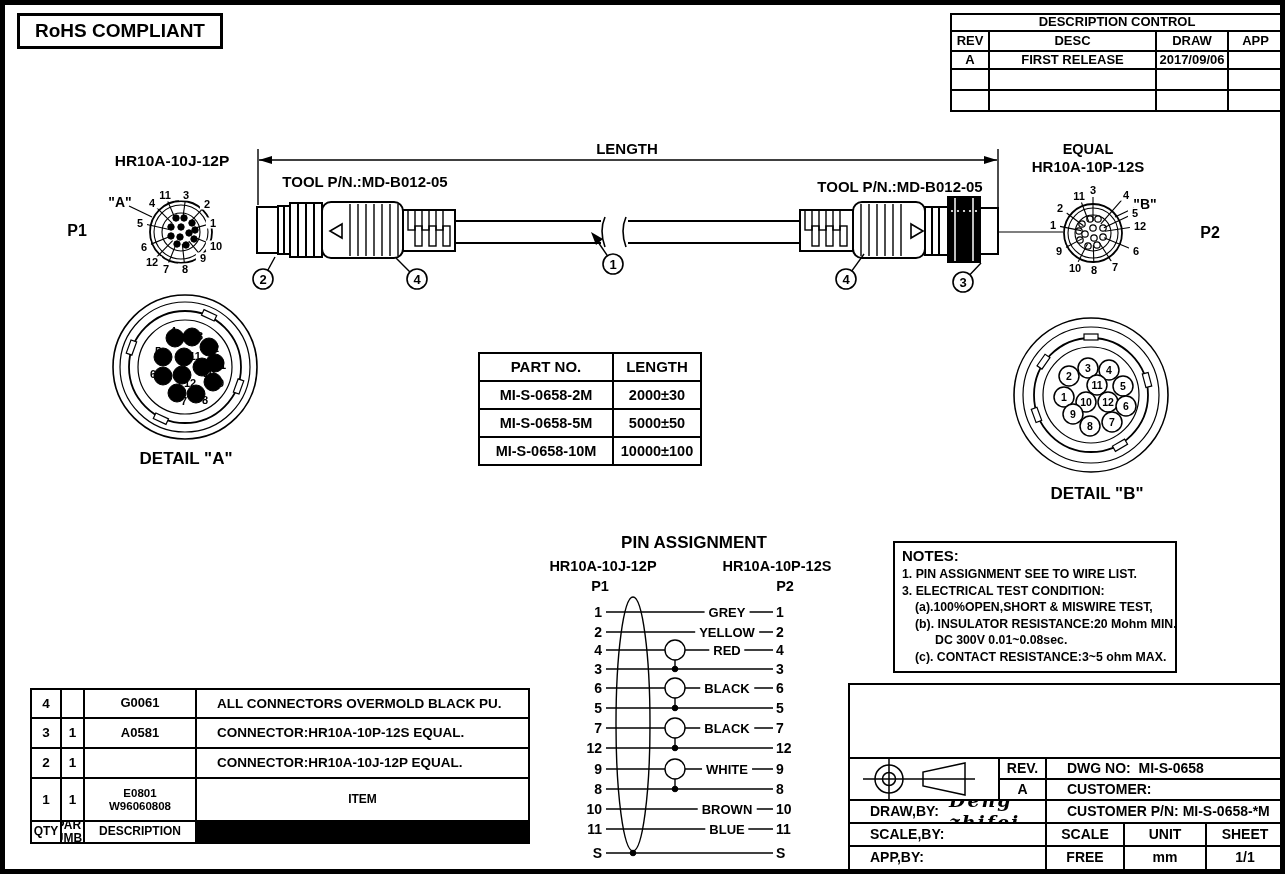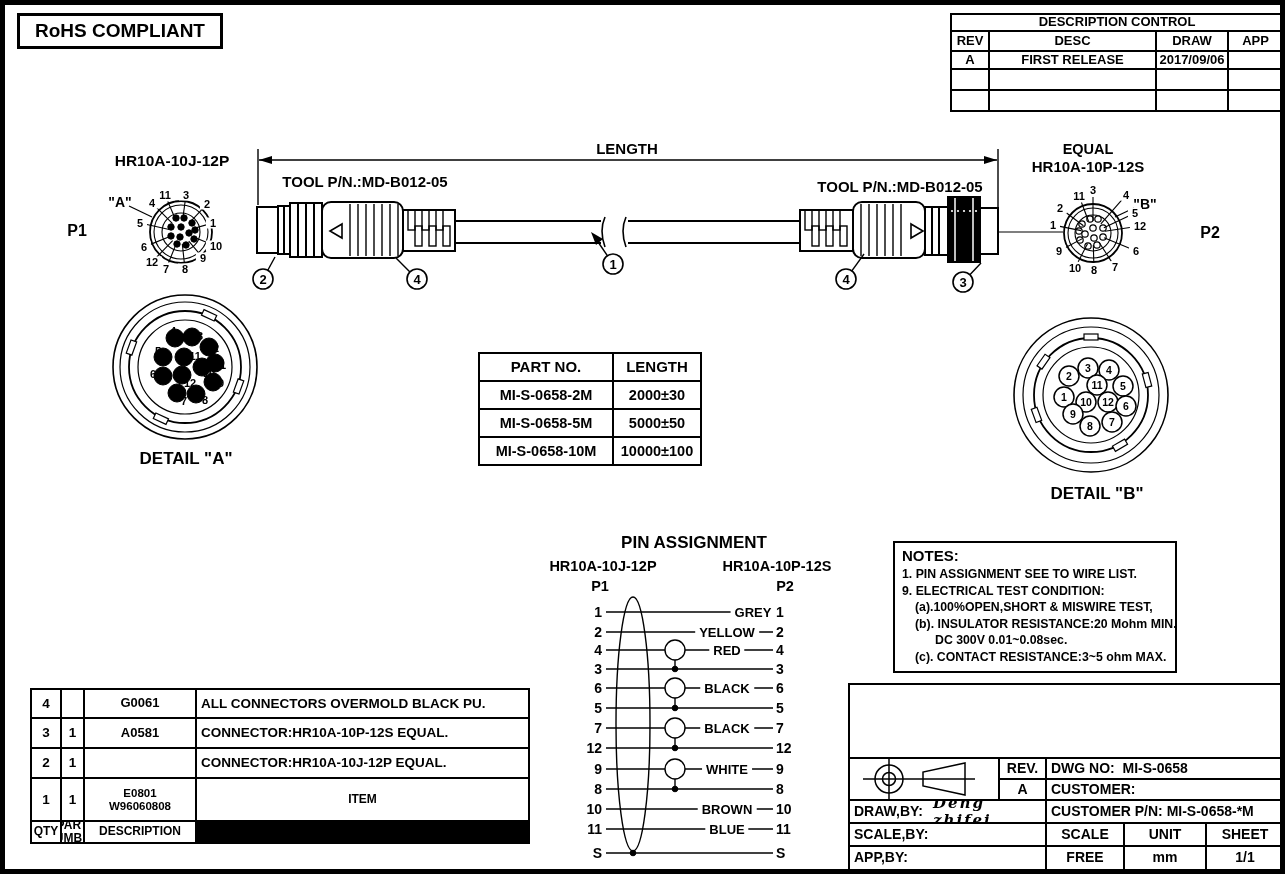--- a/index.html
+++ b/index.html
@@ -6,31 +6,31 @@
   html,body{width:1285px;height:874px;background:#fff}
   body{font-family:"Liberation Sans",sans-serif;color:#000;position:relative}
   #page{position:absolute;left:0;top:0;width:1285px;height:874px;border:5px solid #000;background:#fff;overflow:hidden}
   svg{position:absolute;left:0;top:0}
   .lbl{position:absolute;transform:translate(-50%,-50%);font-weight:bold;white-space:nowrap;line-height:1;z-index:3}
   .lbl.left{transform:translate(0,-50%)}
   .lbl.right{transform:translate(-100%,-50%)}
   .lbl.bg{background:#fff;padding:0 4px}
   .tbl{position:absolute;display:grid;background:#000;gap:2px;padding:2px;z-index:4}
   .tbl>div{background:#fff;display:flex;align-items:center;justify-content:center;font-weight:bold;overflow:hidden;line-height:1.12;text-align:center}
-  .tbl>div.l{justify-content:flex-start;padding-left:4px;text-align:left}
+  .tbl>div.l{justify-content:flex-start;padding-left:20px;text-align:left}
   .pre{white-space:pre-line}
   #rohs{position:absolute;left:12px;top:8px;width:206px;height:36px;border:3px solid #000;display:flex;align-items:center;justify-content:center;font-weight:bold;font-size:19px;z-index:4;background:#fff}
   #notes{position:absolute;left:888px;top:536px;width:284px;height:132px;border:2px solid #000;padding:4px 7px;z-index:4;background:#fff}
   #notes .nt{font-weight:bold;font-size:15px;margin-bottom:2px}
   #notes .nl{font-weight:bold;font-size:12.3px;line-height:16.5px;white-space:nowrap}
   #notes .i1{padding-left:13px}
   #notes .i2{padding-left:33px}
   #tblock{left:843px;top:678px;grid-template-columns:148px 45px 76px 80px 76px;grid-template-rows:72px 19px 19px 21px 21px 22px;font-size:14px}
   #tblock>div{font-size:14px}
-  .sig{font-family:"DejaVu Serif",serif;font-style:italic;font-weight:bold;font-size:15px;margin-left:10px;letter-spacing:2px}
+  .sig{font-family:"DejaVu Serif",serif;font-style:italic;font-weight:bold;font-size:19px;margin-left:10px;letter-spacing:2px}
   #symsvg{position:static;width:146px;height:56px}
 </style>
 </head>
 <body>
 
 <div id="page">
 
   <svg width="1285" height="874" viewBox="0 0 1285 874">
     <g stroke="#000" stroke-width="2" fill="none">
 
@@ -290,21 +290,21 @@
   <div class="lbl" style="left:689px;top:537px;font-size:17px">PIN ASSIGNMENT</div>
   <div class="lbl" style="left:598px;top:561px;font-size:14.5px">HR10A-10J-12P</div>
   <div class="lbl" style="left:595px;top:581px;font-size:14.5px">P1</div>
   <div class="lbl" style="left:772px;top:561px;font-size:14.5px">HR10A-10P-12S</div>
   <div class="lbl" style="left:780px;top:581px;font-size:14.5px">P2</div>
 
   <div id="notes">
     <div class="nt">NOTES:</div>
     <div id="notes-lines">
         <div class="nl ">1. PIN ASSIGNMENT SEE TO WIRE LIST.</div>
-        <div class="nl ">9. ELECTRICAL TEST CONDITION:</div>
+        <div class="nl ">3. ELECTRICAL TEST CONDITION:</div>
         <div class="nl i1">(a).100%OPEN,SHORT &amp; MISWIRE TEST,</div>
         <div class="nl i1">(b). INSULATOR RESISTANCE:20 Mohm MIN.</div>
         <div class="nl i2">DC 300V 0.01~0.08sec.</div>
         <div class="nl i1">(c). CONTACT RESISTANCE:3~5 ohm MAX.</div>
       </div>
   </div>
 
   <div class="tbl" id="rev-tbl" style="left:945px;top:8px;grid-template-columns:36px 165px 70px 53px;grid-template-rows:15px 18px 16px 19px 19px;font-size:13px">
       <div style="grid-column:1/5">DESCRIPTION  CONTROL</div>
       <div>REV</div>
@@ -390,21 +390,21 @@
     <div style="grid-column:4;grid-row:5">UNIT</div>
     <div style="grid-column:5;grid-row:5">SHEET</div>
     <div class="l" style="grid-column:1/3;grid-row:6">APP,BY:</div>
     <div style="grid-column:3;grid-row:6">FREE</div>
     <div style="grid-column:4;grid-row:6">mm</div>
     <div style="grid-column:5;grid-row:6">1/1</div>
   </div>
 
 <div class="lbl right" style="left: 597px; top: 607px; font-size: 14px;">1</div>
     <div class="lbl left" style="left: 771px; top: 607px; font-size: 14px;">1</div>
-    <div class="lbl bg" style="left: 748px; top: 607px; font-size: 13px; text-align: center;">GREY</div>
+    <div class="lbl bg" style="left: 722px; top: 607px; font-size: 13px; text-align: center;">GREY</div>
     <div class="lbl right" style="left: 597px; top: 627px; font-size: 14px;">2</div>
     <div class="lbl left" style="left: 771px; top: 627px; font-size: 14px;">2</div>
     <div class="lbl bg" style="left: 722px; top: 627px; font-size: 13px;">YELLOW</div>
     <div class="lbl right" style="left: 597px; top: 645px; font-size: 14px;">4</div>
     <div class="lbl left" style="left: 771px; top: 645px; font-size: 14px;">4</div>
     <div class="lbl bg" style="left: 722px; top: 645px; font-size: 13px;">RED</div>
     <div class="lbl right" style="left: 597px; top: 664px; font-size: 14px;">3</div>
     <div class="lbl left" style="left: 771px; top: 664px; font-size: 14px;">3</div>
     <div class="lbl right" style="left: 597px; top: 683px; font-size: 14px;">6</div>
     <div class="lbl left" style="left: 771px; top: 683px; font-size: 14px;">6</div>

